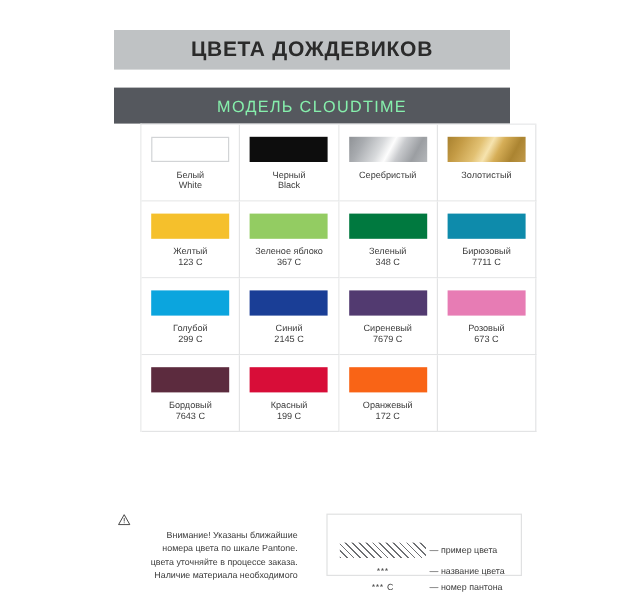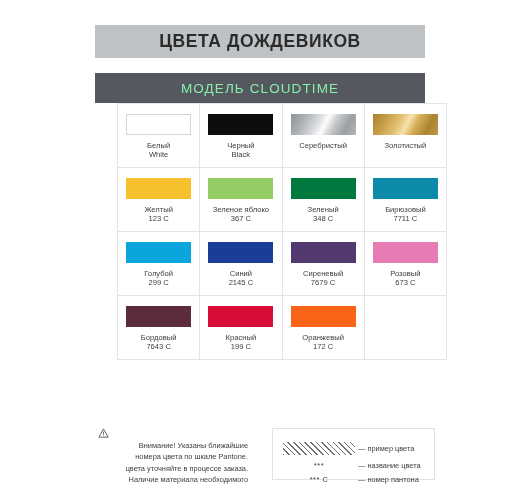--- a/index.html
+++ b/index.html
@@ -144,21 +144,21 @@
 
   
   .legend {
     position: absolute;
     left: 272px;
     top: 428px;
     width: 163px;
     height: 52px;
     border: 1px solid #e0e1e2;
     box-sizing: border-box;
-    padding: 10px 7px;
+    padding: 20px 7px;
   }
   .legend-row {
     display: flex;
     align-items: center;
     height: 14px;
   }
   .legend-row.first { height: 19px; }
   .legend-left {
     width: 78px;
     display: flex;

